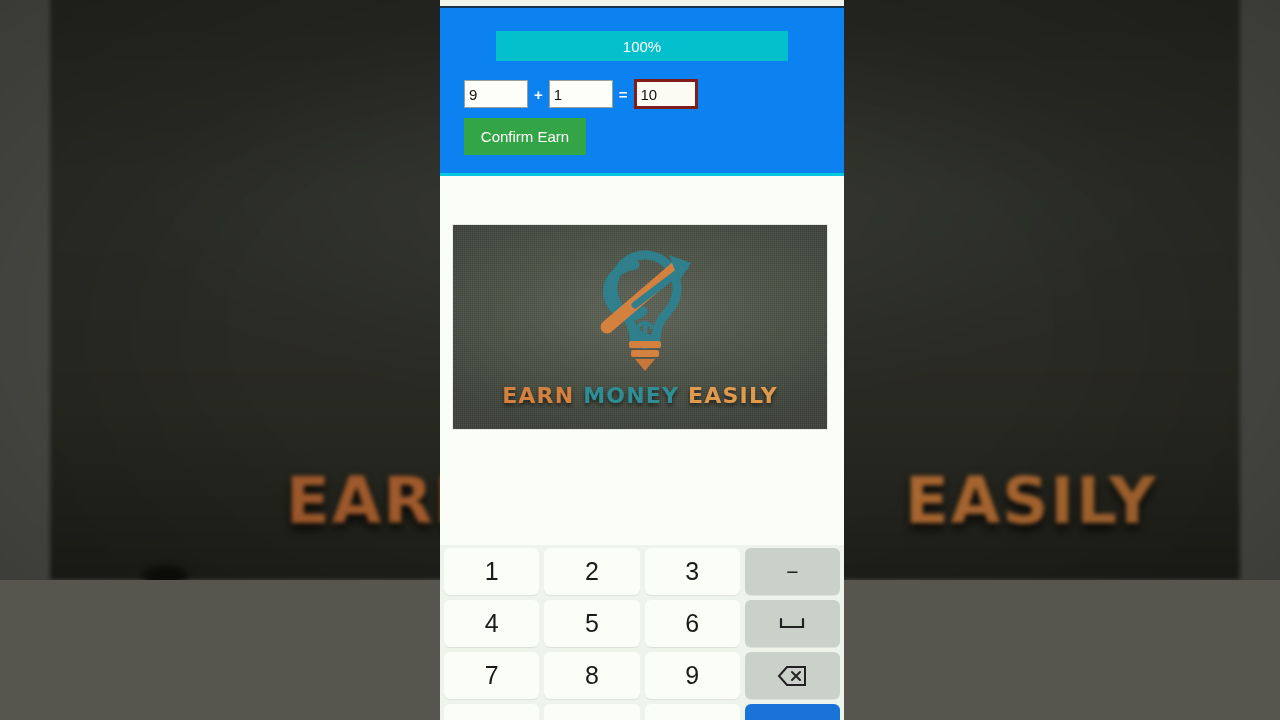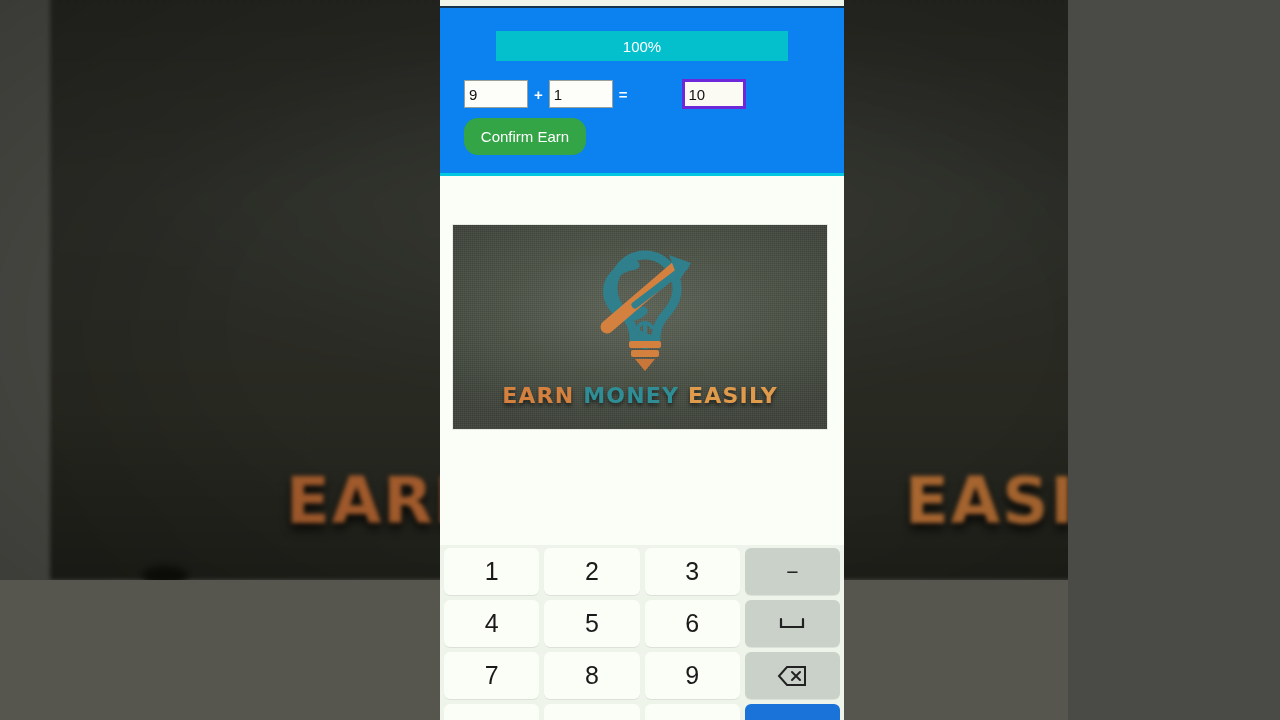--- a/index.html
+++ b/index.html
@@ -2,21 +2,21 @@
 <html><head>
 <meta charset="utf-8">
 <style>
   * { margin:0; padding:0; box-sizing:border-box; }
   html, body {
     width:1280px; height:720px; overflow:hidden;
     font-family:"Liberation Sans", sans-serif;
     background:#4a4a47;
   }
 
-  #stage { position:relative; width:1068px; height:720px; overflow:hidden; }
+  #stage { position:relative; width:1280px; height:720px; overflow:hidden; }
 
   
   .backdrop {
     position:absolute; left:0; top:0; width:1280px; height:720px;
     overflow:hidden; background:#4f4f4c;
   }
   .backdrop-photo {
     position:absolute;
     left:50px; top:-6px; width:1190px; height:586px;
     background:
@@ -96,32 +96,32 @@
     display:flex; align-items:center;
   }
   .eq-input {
     height:28px; border:1px solid #9aa09a; background:#fdfdfa;
     font-size:15px; color:#111; padding:0 4px; line-height:26px;
     font-family:"Liberation Sans", sans-serif;
     border-radius:0; outline:none;
   }
   .eq-input.w1 { width:64px; }
   .eq-input.w2 { width:64px; }
-  .eq-input.w3 { width:64px; border:3px solid #6d28d9; background:#fbfbf4; height:30px; line-height:24px;margin-left:48px; }
+  .eq-input.w3 { width:64px; border:3px solid #7f1d1d; background:#fbfbf4; height:30px; line-height:24px; }
   .eq-op {
     color:#ffffff; font-size:15px; font-weight:bold;
     padding:0 6px; font-family:"Liberation Sans", sans-serif;
   }
 
   
   .confirm-btn {
     position:absolute; left:24px; top:110px;
     width:122px; height:37px;
     background:#33a546; color:#ffffff;
-    border:none; border-radius:14px;
+    border:none; border-radius:0;
     font-size:15px; font-family:"Liberation Sans", sans-serif;
     cursor:pointer;
   }
 
   
   .content {
     position:absolute; left:0; top:176px; width:404px; height:369px;
     background:#fbfdf7;
   }
   .photo {

